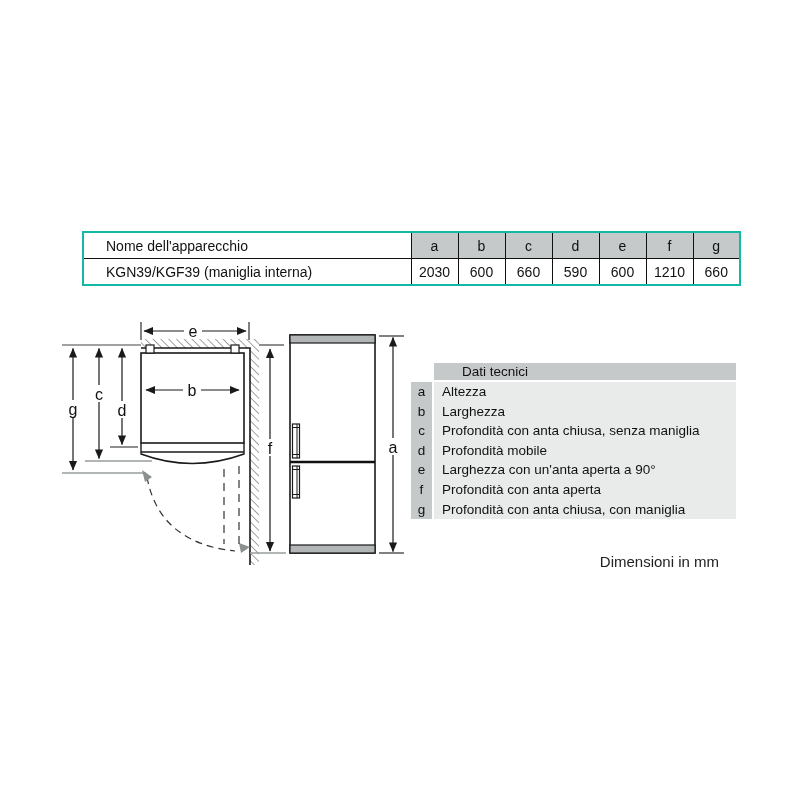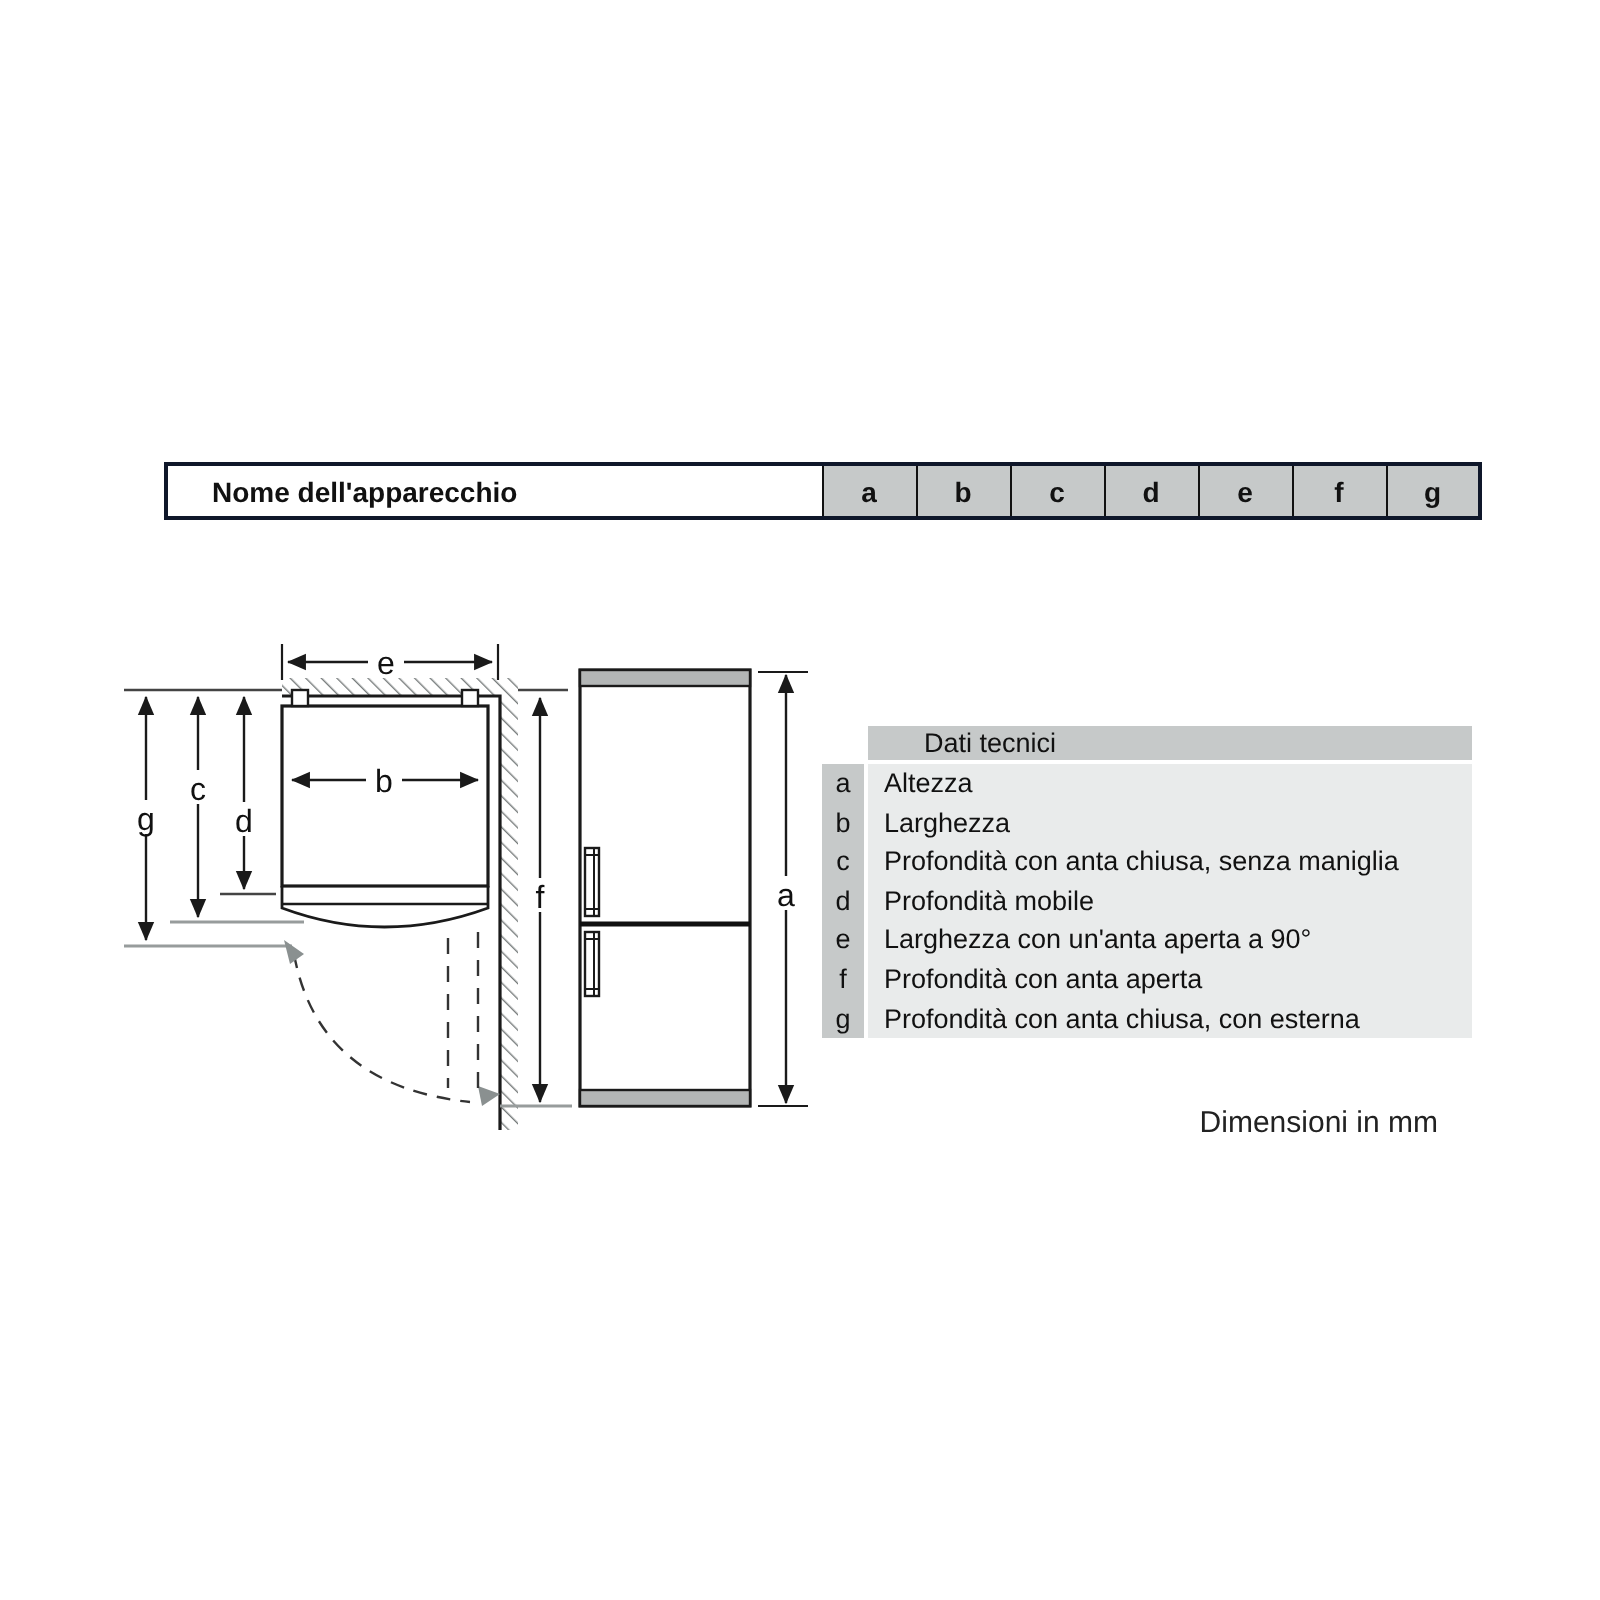--- a/index.html
+++ b/index.html
@@ -3,21 +3,21 @@
 <meta charset="utf-8">
 <style>
   html,body{margin:0;padding:0;background:#fff;}
   .page{position:relative;width:800px;height:800px;background:#ffffff;overflow:hidden;
         font-family:"Liberation Sans",sans-serif;color:#111;}
   
   table.spec{position:absolute;left:82px;top:231px;border-collapse:collapse;table-layout:fixed;
              font-size:14px;color:#111;}
   table.spec td{border:1px solid #111;height:25px;text-align:center;vertical-align:middle;
                 padding:0;overflow:hidden;white-space:nowrap;}
-  table.spec{border:2px solid #0f172a;font-weight:bold;}
+  table.spec{border:2px solid #14b8a6;}
   table.spec td.name{text-align:left;padding-left:22px;}
   table.spec tr.hdr td.dim{background:#c6c9c9;}
   
   .legend{position:absolute;left:411px;top:363px;width:325px;font-size:13.5px;}
   .lg-row{display:flex;margin-bottom:0;}
   .lg-head{height:17px;margin-bottom:2px;}
   .lg-head .lg-key{background:transparent;}
   .lg-head .lg-title{background:#c6c9c9;height:17px;line-height:17px;padding-left:28px;flex:1;}
   .lg-key{width:21px;margin-right:2px;background:#c6c9c9;text-align:center;
           height:19.6px;line-height:19.6px;flex:0 0 21px;}
@@ -49,20 +49,30 @@
     <tbody>
         <tr class="hdr">
       <td class="name">Nome dell'apparecchio</td>
       <td class="dim">a</td>
       <td class="dim">b</td>
       <td class="dim">c</td>
       <td class="dim">d</td>
       <td class="dim">e</td>
       <td class="dim">f</td>
       <td class="dim">g</td>
+    </tr>
+    <tr>
+      <td class="name">KGN39/KGF39 (maniglia interna)</td>
+      <td>2030</td>
+      <td>600</td>
+      <td>660</td>
+      <td>590</td>
+      <td>600</td>
+      <td>1210</td>
+      <td>660</td>
     </tr>
   </tbody>
     </table>
 
   <svg class="diagram" width="800" height="800" viewBox="0 0 800 800">
     <defs>
       <marker id="arr" viewBox="0 0 10 10" refX="9.4" refY="5" markerWidth="8.5" markerHeight="8.5" orient="auto-start-reverse">
         <path d="M0.6,1 L10,5 L0.6,9 z" fill="#1a1a1a"></path>
       </marker>
       <pattern id="hatch" patternUnits="userSpaceOnUse" width="5.5" height="5.5" patternTransform="rotate(-45)">
@@ -176,19 +186,19 @@
     <div class="lg-row">
       <div class="lg-key">e</div>
       <div class="lg-text">Larghezza con un'anta aperta a 90°</div>
     </div>
     <div class="lg-row">
       <div class="lg-key">f</div>
       <div class="lg-text">Profondità con anta aperta</div>
     </div>
     <div class="lg-row">
       <div class="lg-key">g</div>
-      <div class="lg-text">Profondità con anta chiusa, con esterna</div>
+      <div class="lg-text">Profondità con anta chiusa, con maniglia</div>
     </div>
   </div>
 
   <div class="caption">Dimensioni in mm</div>
 
 </div>
 
 </body></html>

